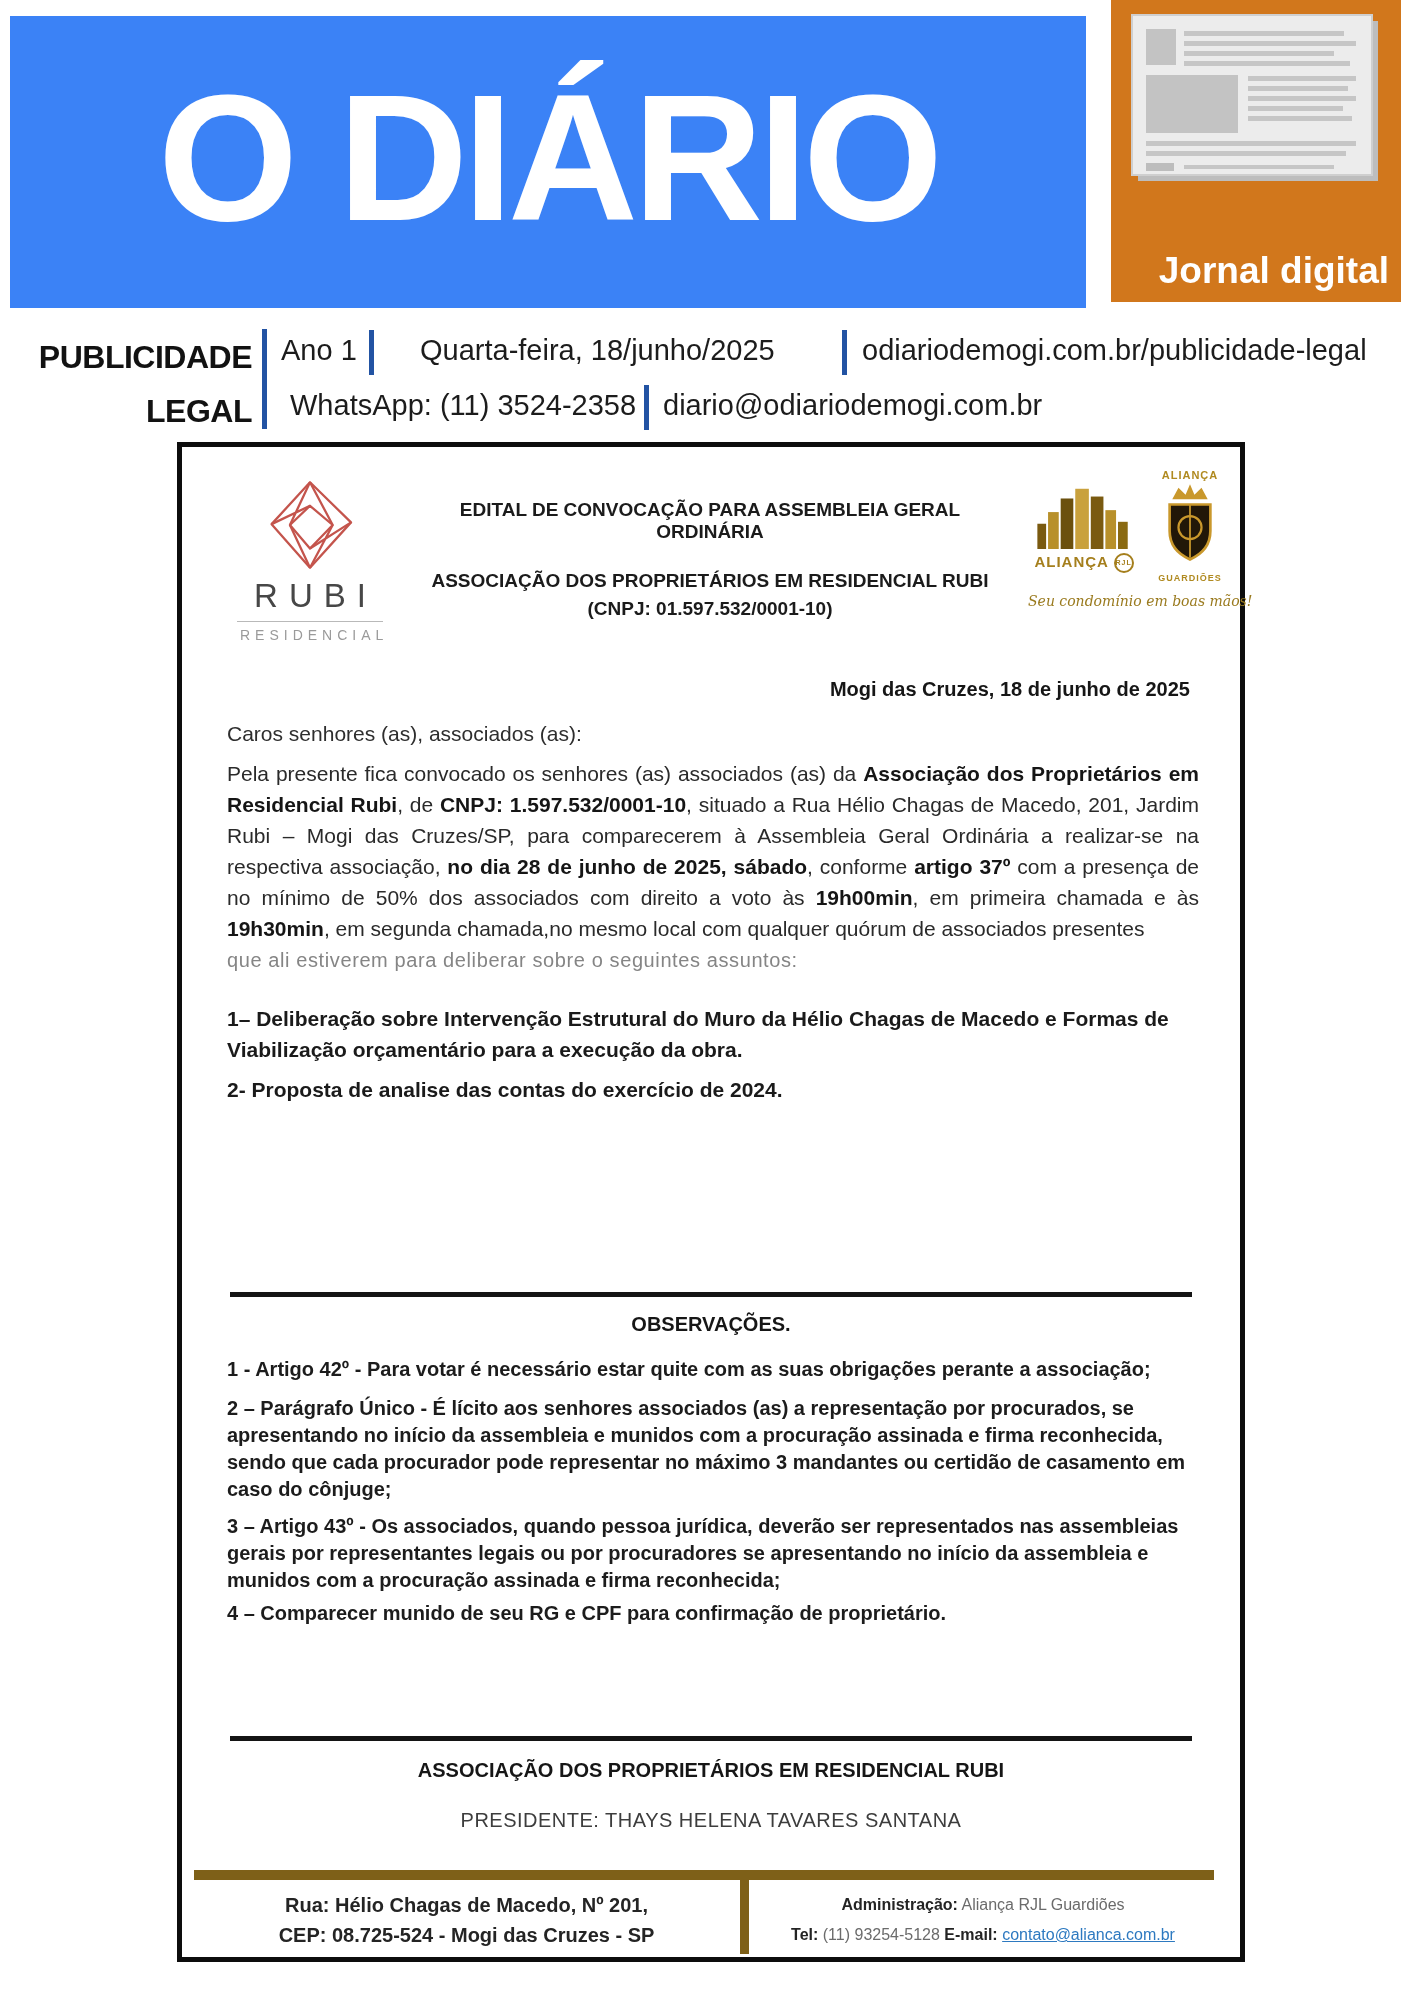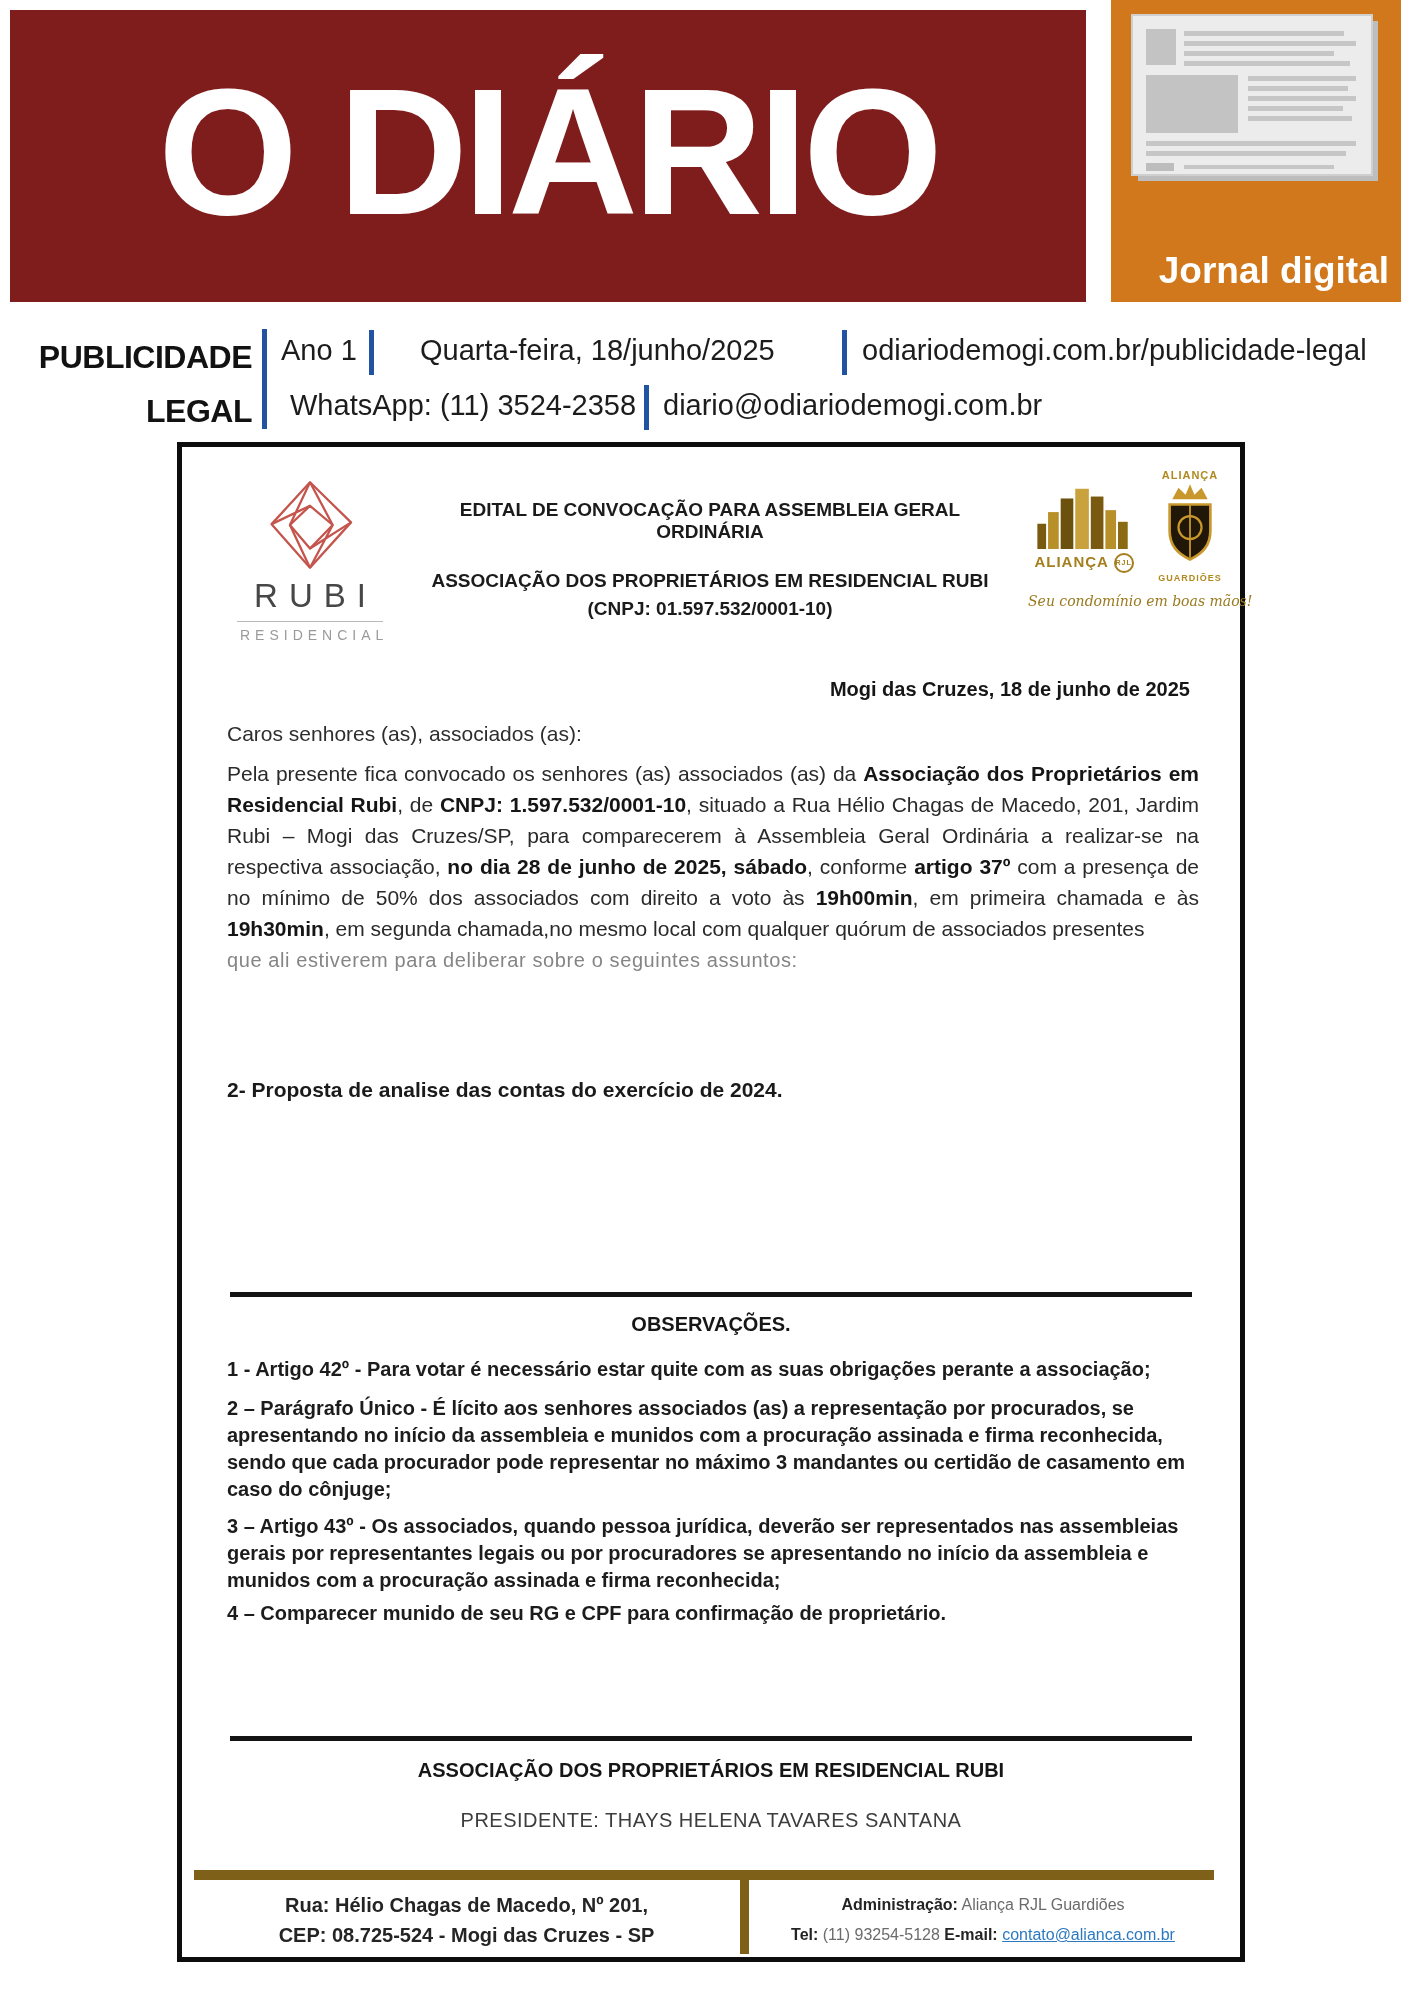--- a/index.html
+++ b/index.html
@@ -1,22 +1,22 @@
 <!DOCTYPE html>
 <html><head>
 <meta charset="utf-8">
 <style>
   * { margin:0; padding:0; box-sizing:border-box; }
   html,body { background:#ffffff; }
   .page { position:relative; width:1414px; height:2000px; background:#fff;
           font-family:"Liberation Sans", sans-serif; overflow:hidden; }
 
   
-  .banner-blue { position:absolute; left:10px; top:10px; width:1076px; height:292px;
-                 background:#7f1d1d; display:flex; align-items:center; justify-content:center; }
+  .banner-blue { position:absolute; left:10px; top:16px; width:1076px; height:292px;
+                 background:#3b82f6; display:flex; align-items:center; justify-content:center; }
   .banner-blue .title { color:#fff; font-size:180px; font-weight:bold; letter-spacing:-5px; line-height:1;
                         transform:translateY(-4px); white-space:nowrap; }
   .banner-orange { position:absolute; left:1111px; top:0; width:290px; height:302px; background:#d1771c; }
   .news-icon { position:absolute; left:17px; top:13px; width:256px; height:172px; }
   .jornal-tag { position:absolute; right:12px; bottom:10px; color:#fff; font-size:37px; font-weight:bold; white-space:nowrap; }
 
   
   .pub-label { position:absolute; left:0; top:330px; width:252px; text-align:right;
                font-weight:800; font-size:32px; color:#121212; line-height:54px; letter-spacing:-0.5px; }
   .vbar { position:absolute; width:5px; background:#2253a3; }
@@ -178,20 +178,21 @@
     </div>
 
     <div class="dateline">Mogi das Cruzes, 18 de junho de 2025</div>
     <div class="salutation">Caros senhores (as), associados (as):</div>
 
     <div class="bodytext">
       <p><span>Pela presente fica convocado os senhores (as) associados (as) da </span><span class="b">Associação dos Proprietários em Residencial Rubi</span><span>, de </span><span class="b">CNPJ: 1.597.532/0001-10</span><span>, situado a Rua Hélio Chagas de Macedo, 201, Jardim Rubi – Mogi das Cruzes/SP, para comparecerem à Assembleia Geral Ordinária a realizar-se na respectiva associação, </span><span class="b">no dia 28 de junho de 2025, sábado</span><span>, conforme </span><span class="b">artigo 37º</span><span> com a presença de no mínimo de 50% dos associados com direito a voto às </span><span class="b">19h00min</span><span>, em primeira chamada e às </span><span class="b">19h30min</span><span>, em segunda chamada,no mesmo local com qualquer quórum de associados presentes</span></p>
       <p class="gray-note">que ali estiverem para deliberar sobre o seguintes assuntos:</p>
     </div>
 
+    <div class="agenda1">1– Deliberação sobre Intervenção Estrutural do Muro da Hélio Chagas de Macedo e Formas de Viabilização orçamentário para a execução da obra.</div>
     <div class="agenda2">2- Proposta de analise das contas do exercício de 2024.</div>
 
     <div class="hr1"></div>
     <div class="obs-head">OBSERVAÇÕES.</div>
     <div class="obs o1">1 - Artigo 42º - Para votar é necessário estar quite com as suas obrigações perante a associação;</div>
     <div class="obs o2">2 – Parágrafo Único - É lícito aos senhores associados (as) a representação por procurados, se apresentando no início da assembleia e munidos com a procuração assinada e firma reconhecida, sendo que cada procurador pode representar no máximo 3 mandantes ou certidão de casamento em caso do cônjuge;</div>
     <div class="obs o3">3 – Artigo 43º - Os associados, quando pessoa jurídica, deverão ser representados nas assembleias gerais por representantes legais ou por procuradores se apresentando no início da assembleia e munidos com a procuração assinada e firma reconhecida;</div>
     <div class="obs o4">4 – Comparecer munido de seu RG e CPF para confirmação de proprietário.</div>
 
     <div class="hr2"></div>

